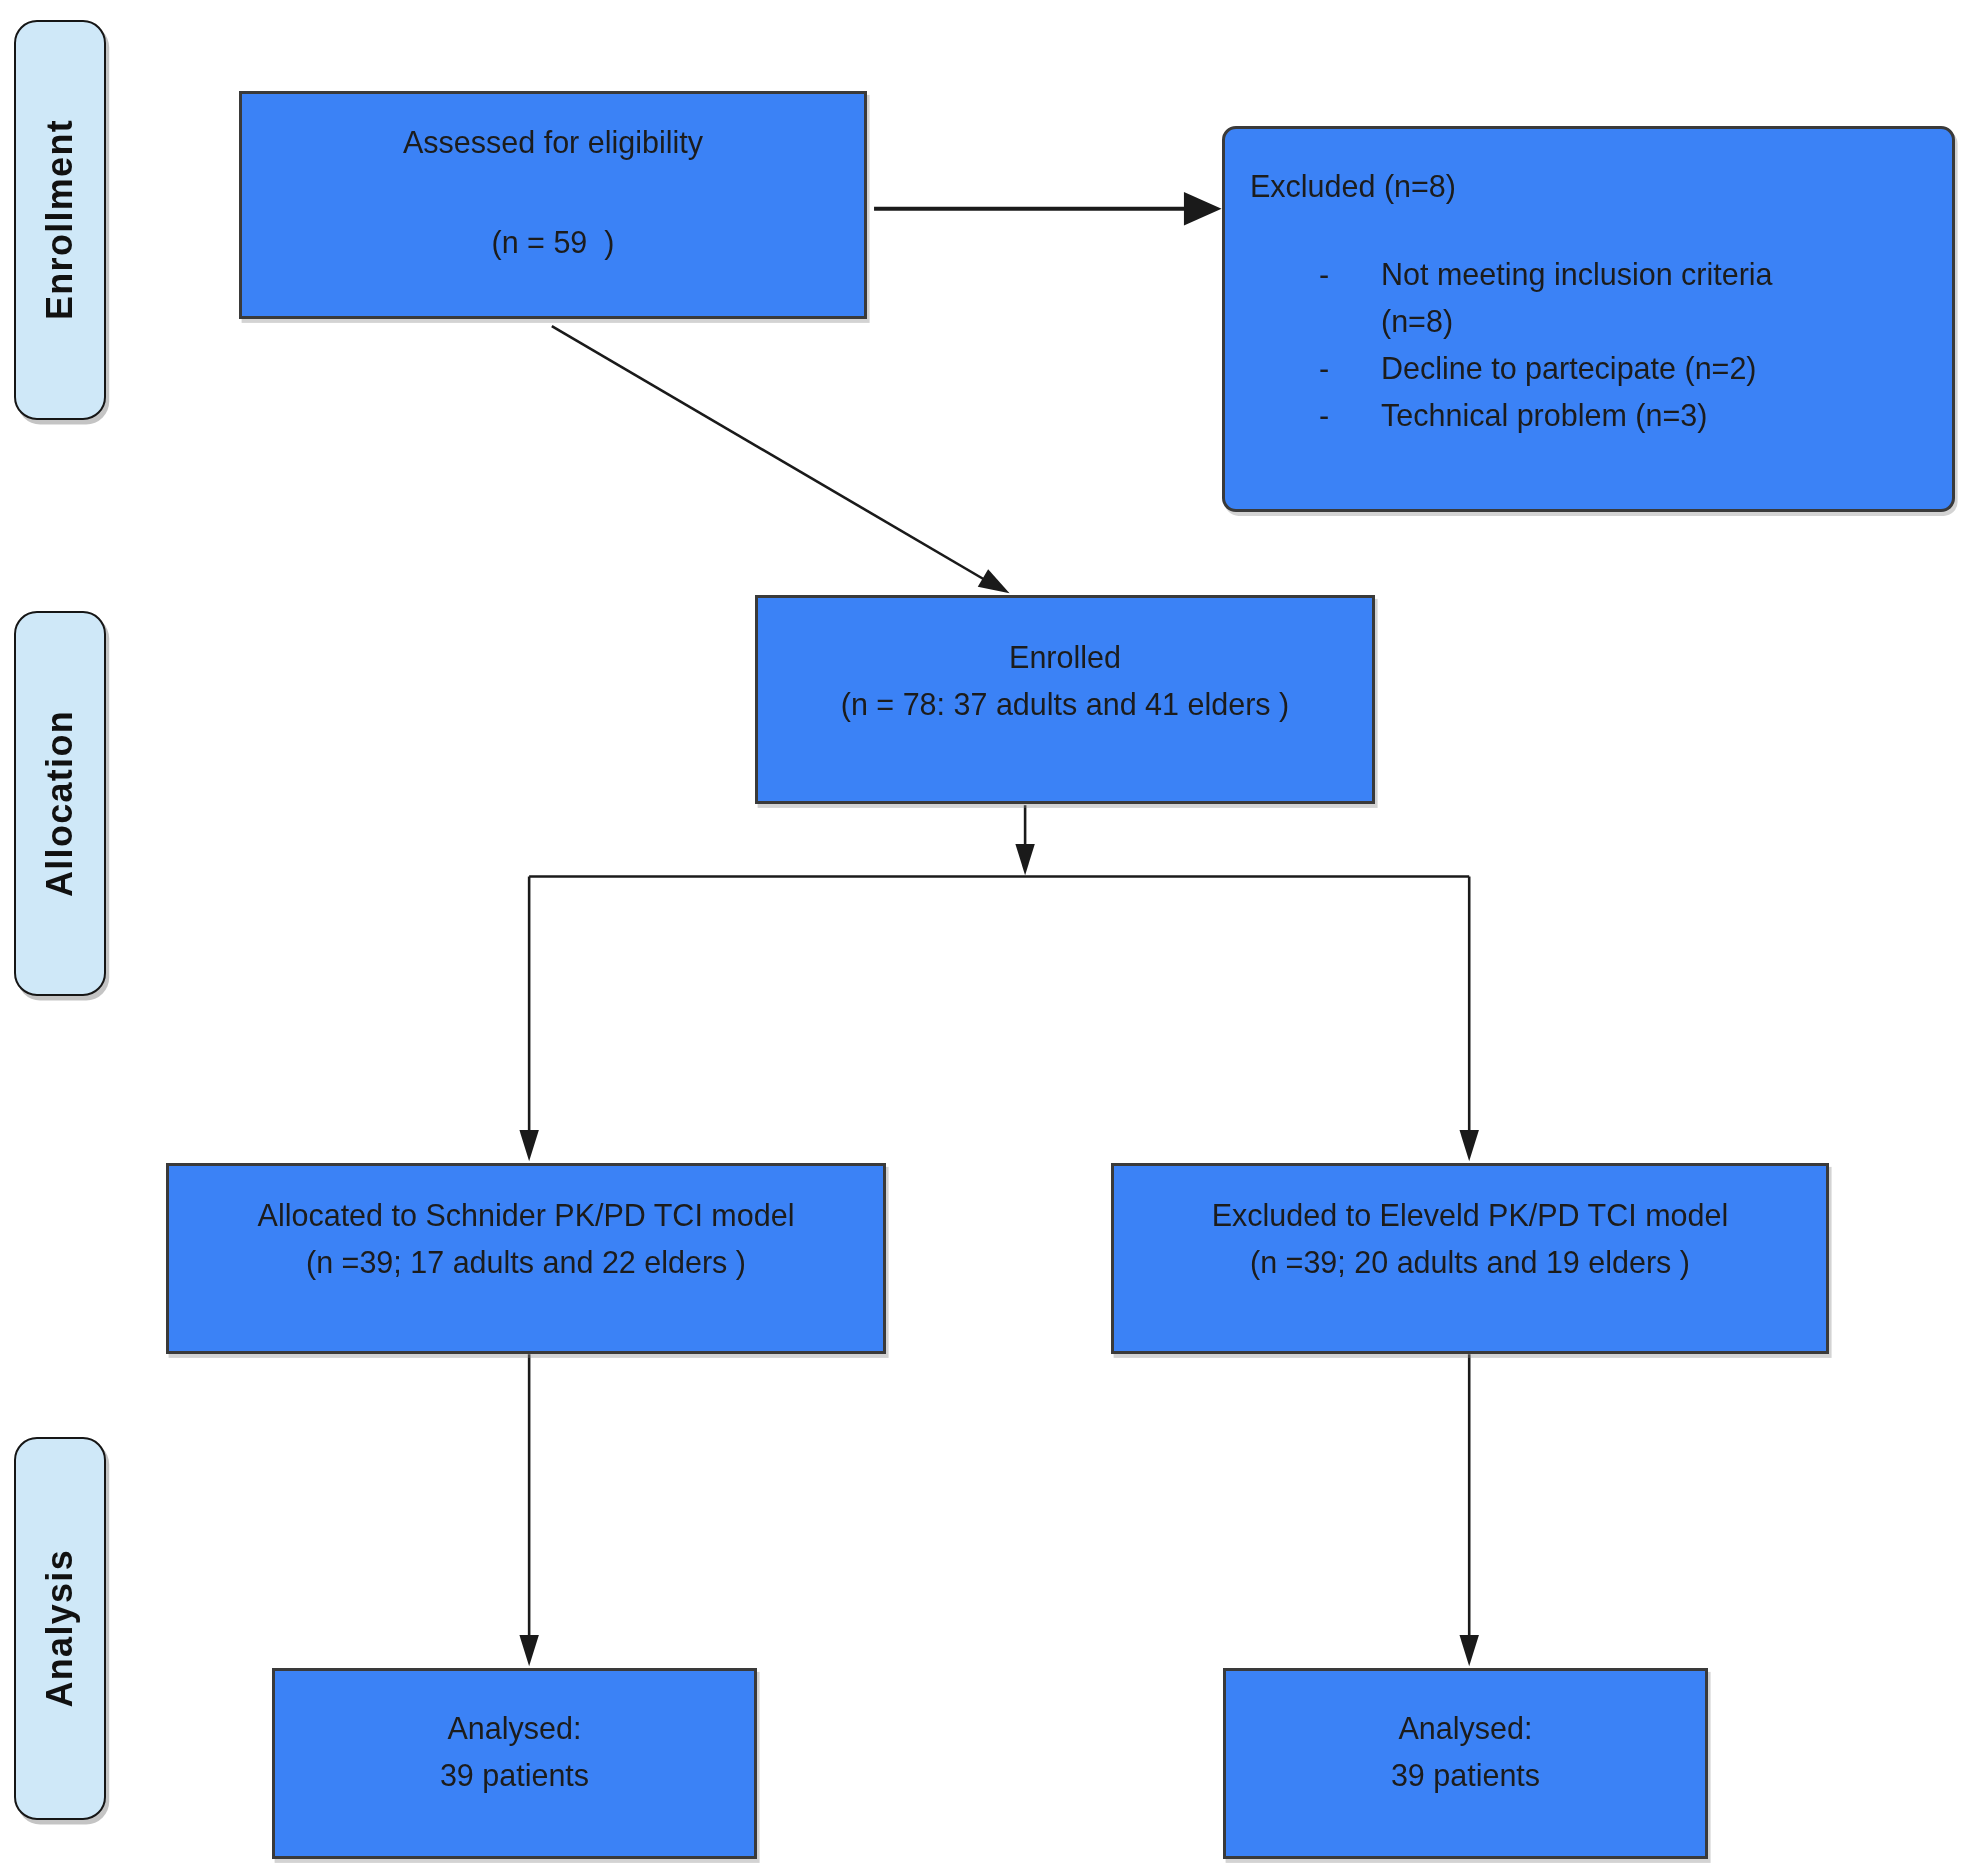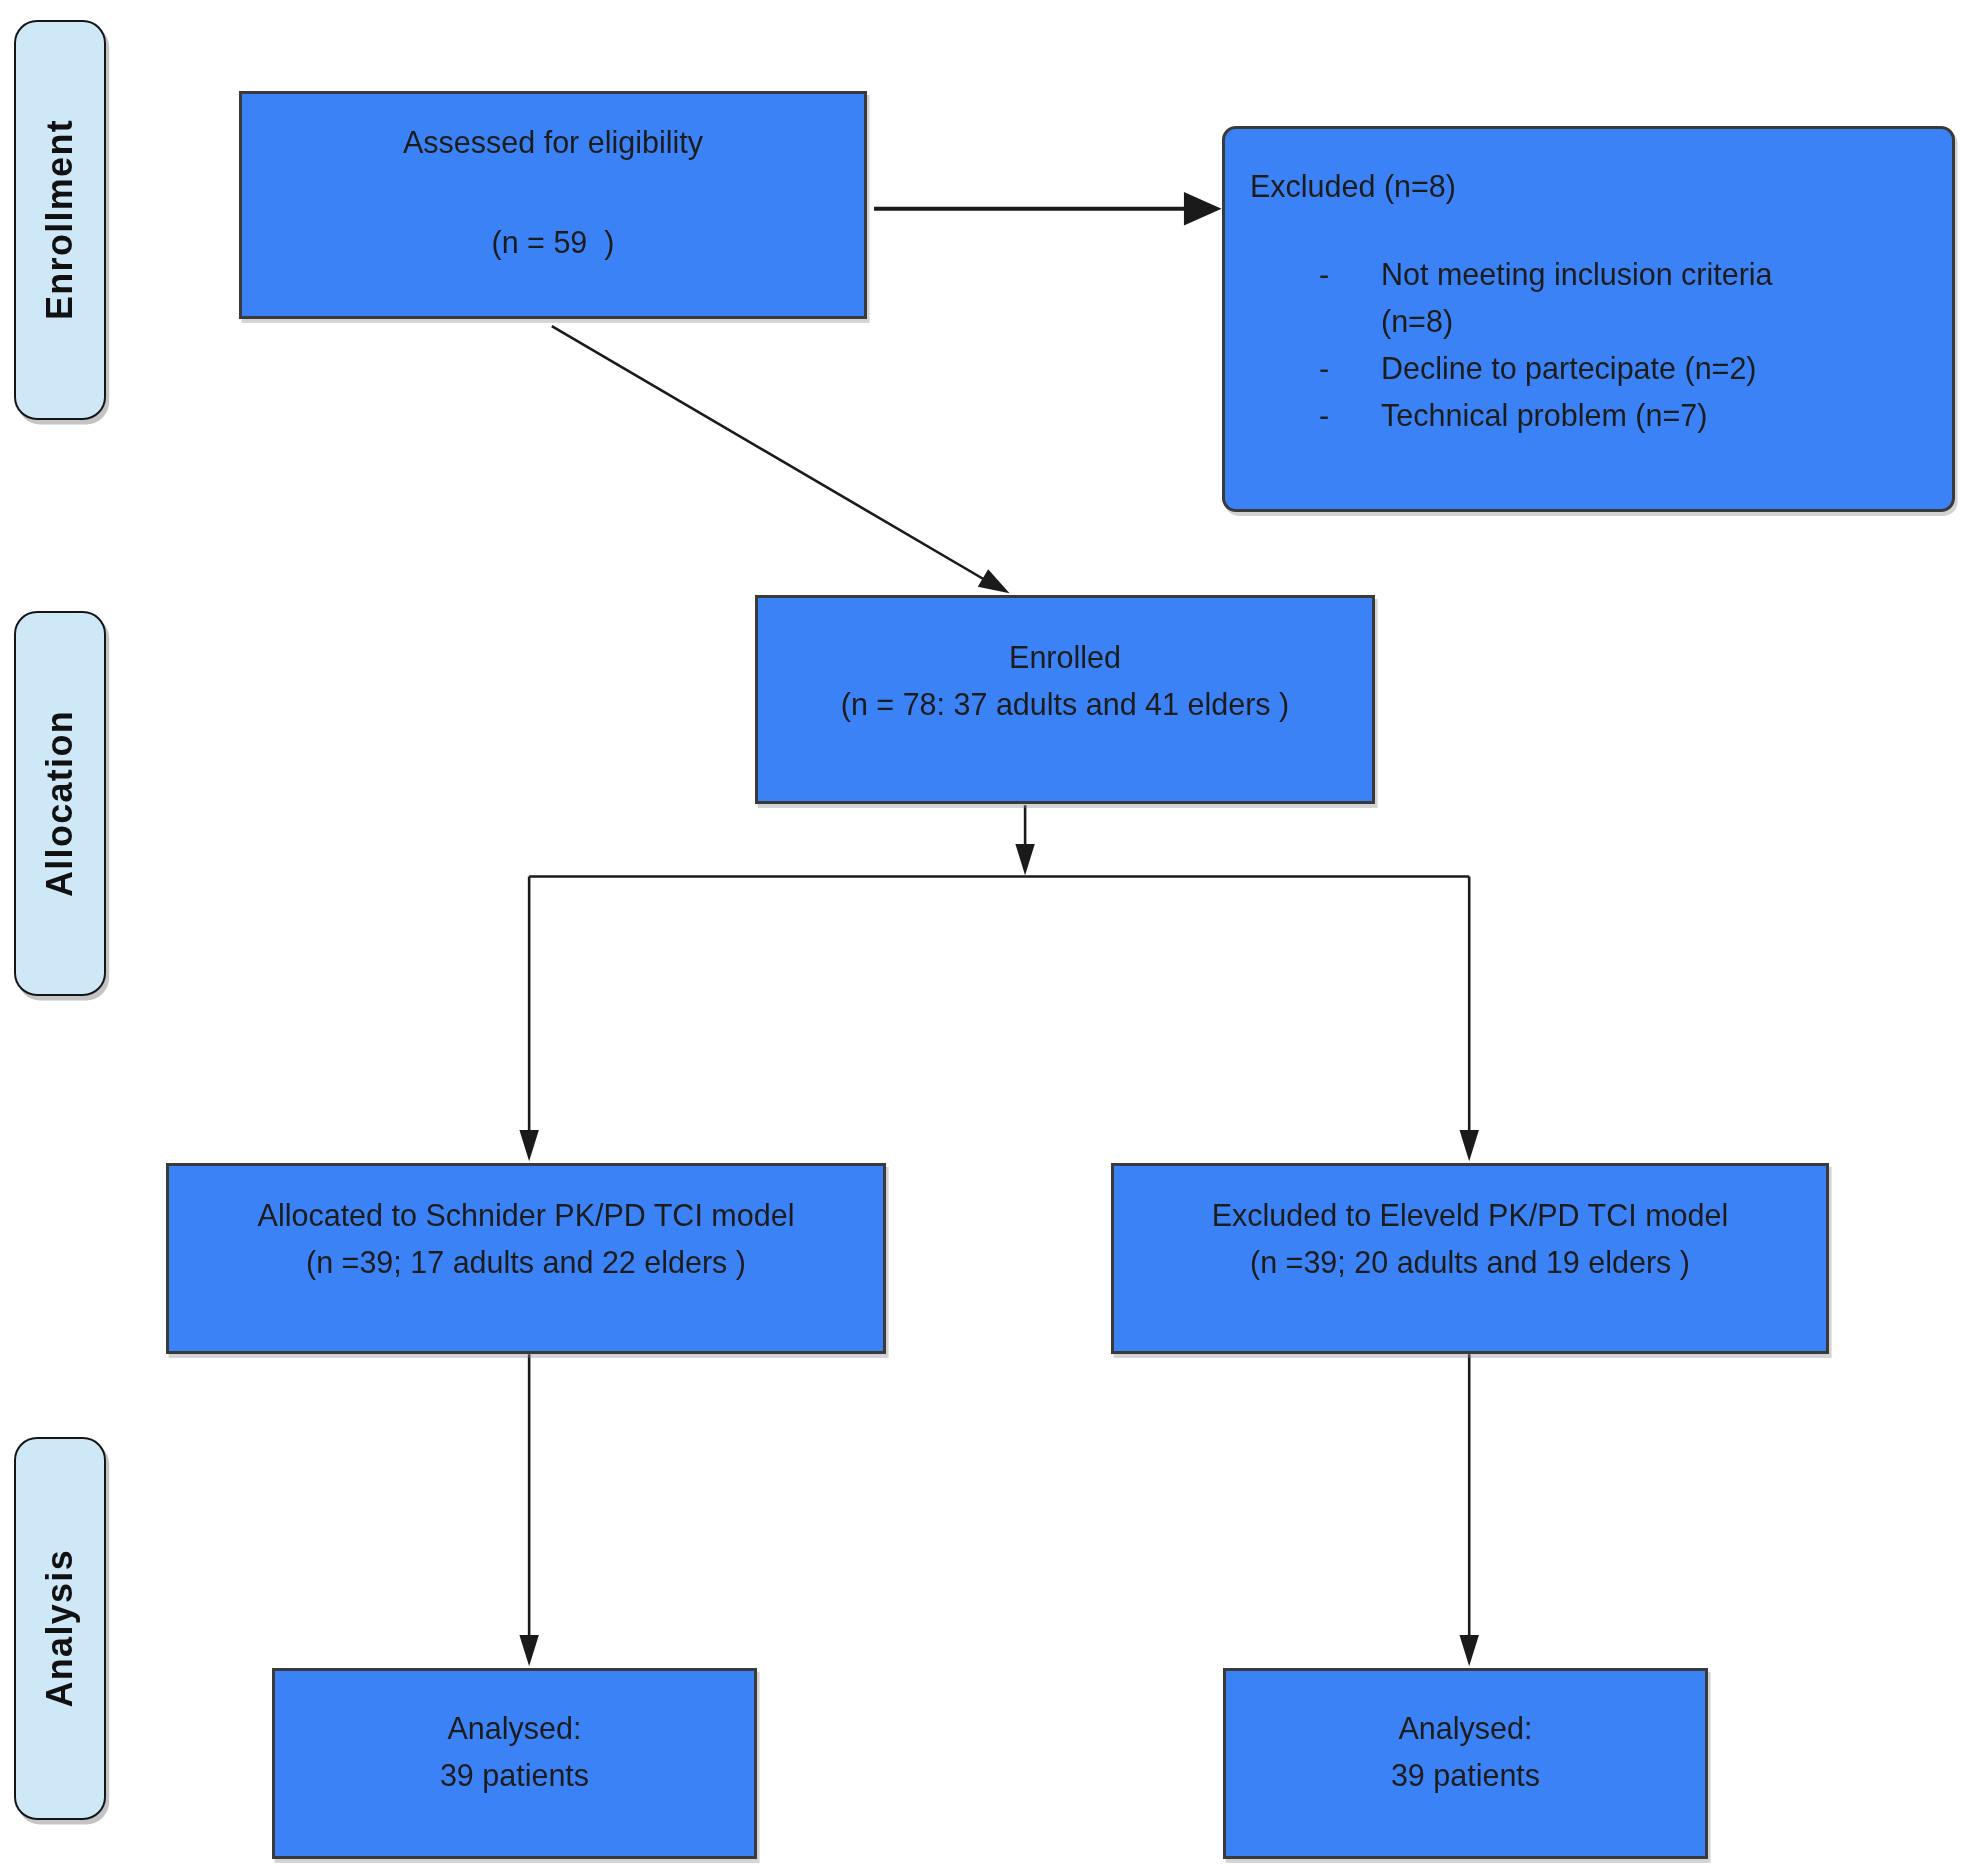--- a/index.html
+++ b/index.html
@@ -142,21 +142,21 @@
       <div class="excluded-item">
         <span class="dash">-</span>
         <span class="item-text">
           <span class="line item-line1">Decline to partecipate (n=2)</span>
           
         </span>
       </div>
       <div class="excluded-item">
         <span class="dash">-</span>
         <span class="item-text">
-          <span class="line item-line1">Technical problem (n=7)</span>
+          <span class="line item-line1">Technical problem (n=3)</span>
           
         </span>
       </div>
     </div>
   </div>
 
   <div class="flow-box" id="box-enrolled">
     <div class="line">Enrolled</div>
     <div class="line">(n = 78: 37 adults and 41 elders )</div>
   </div>

